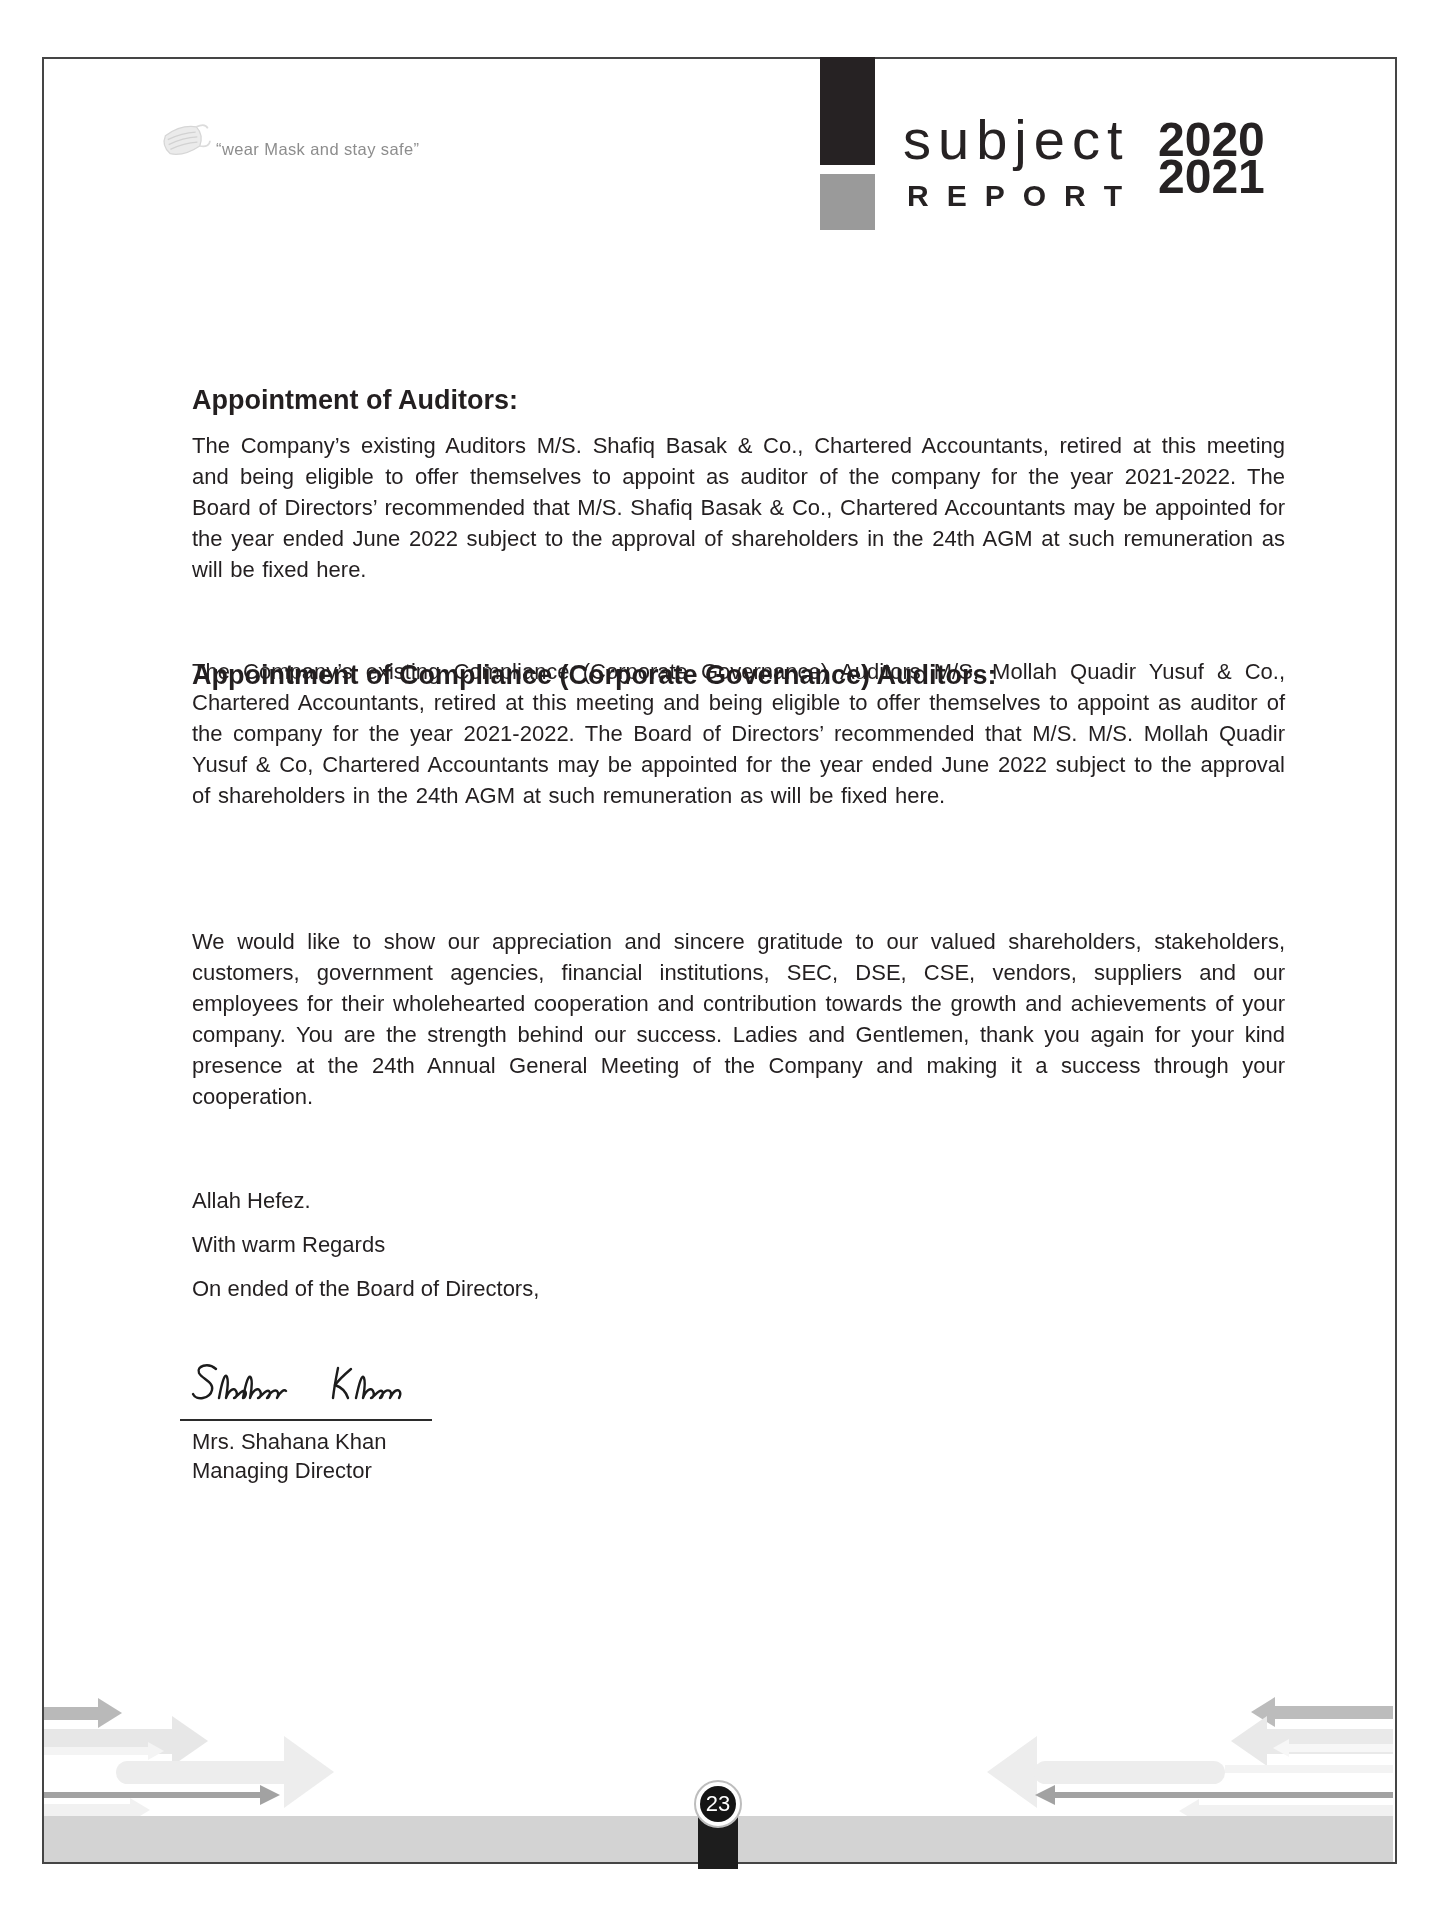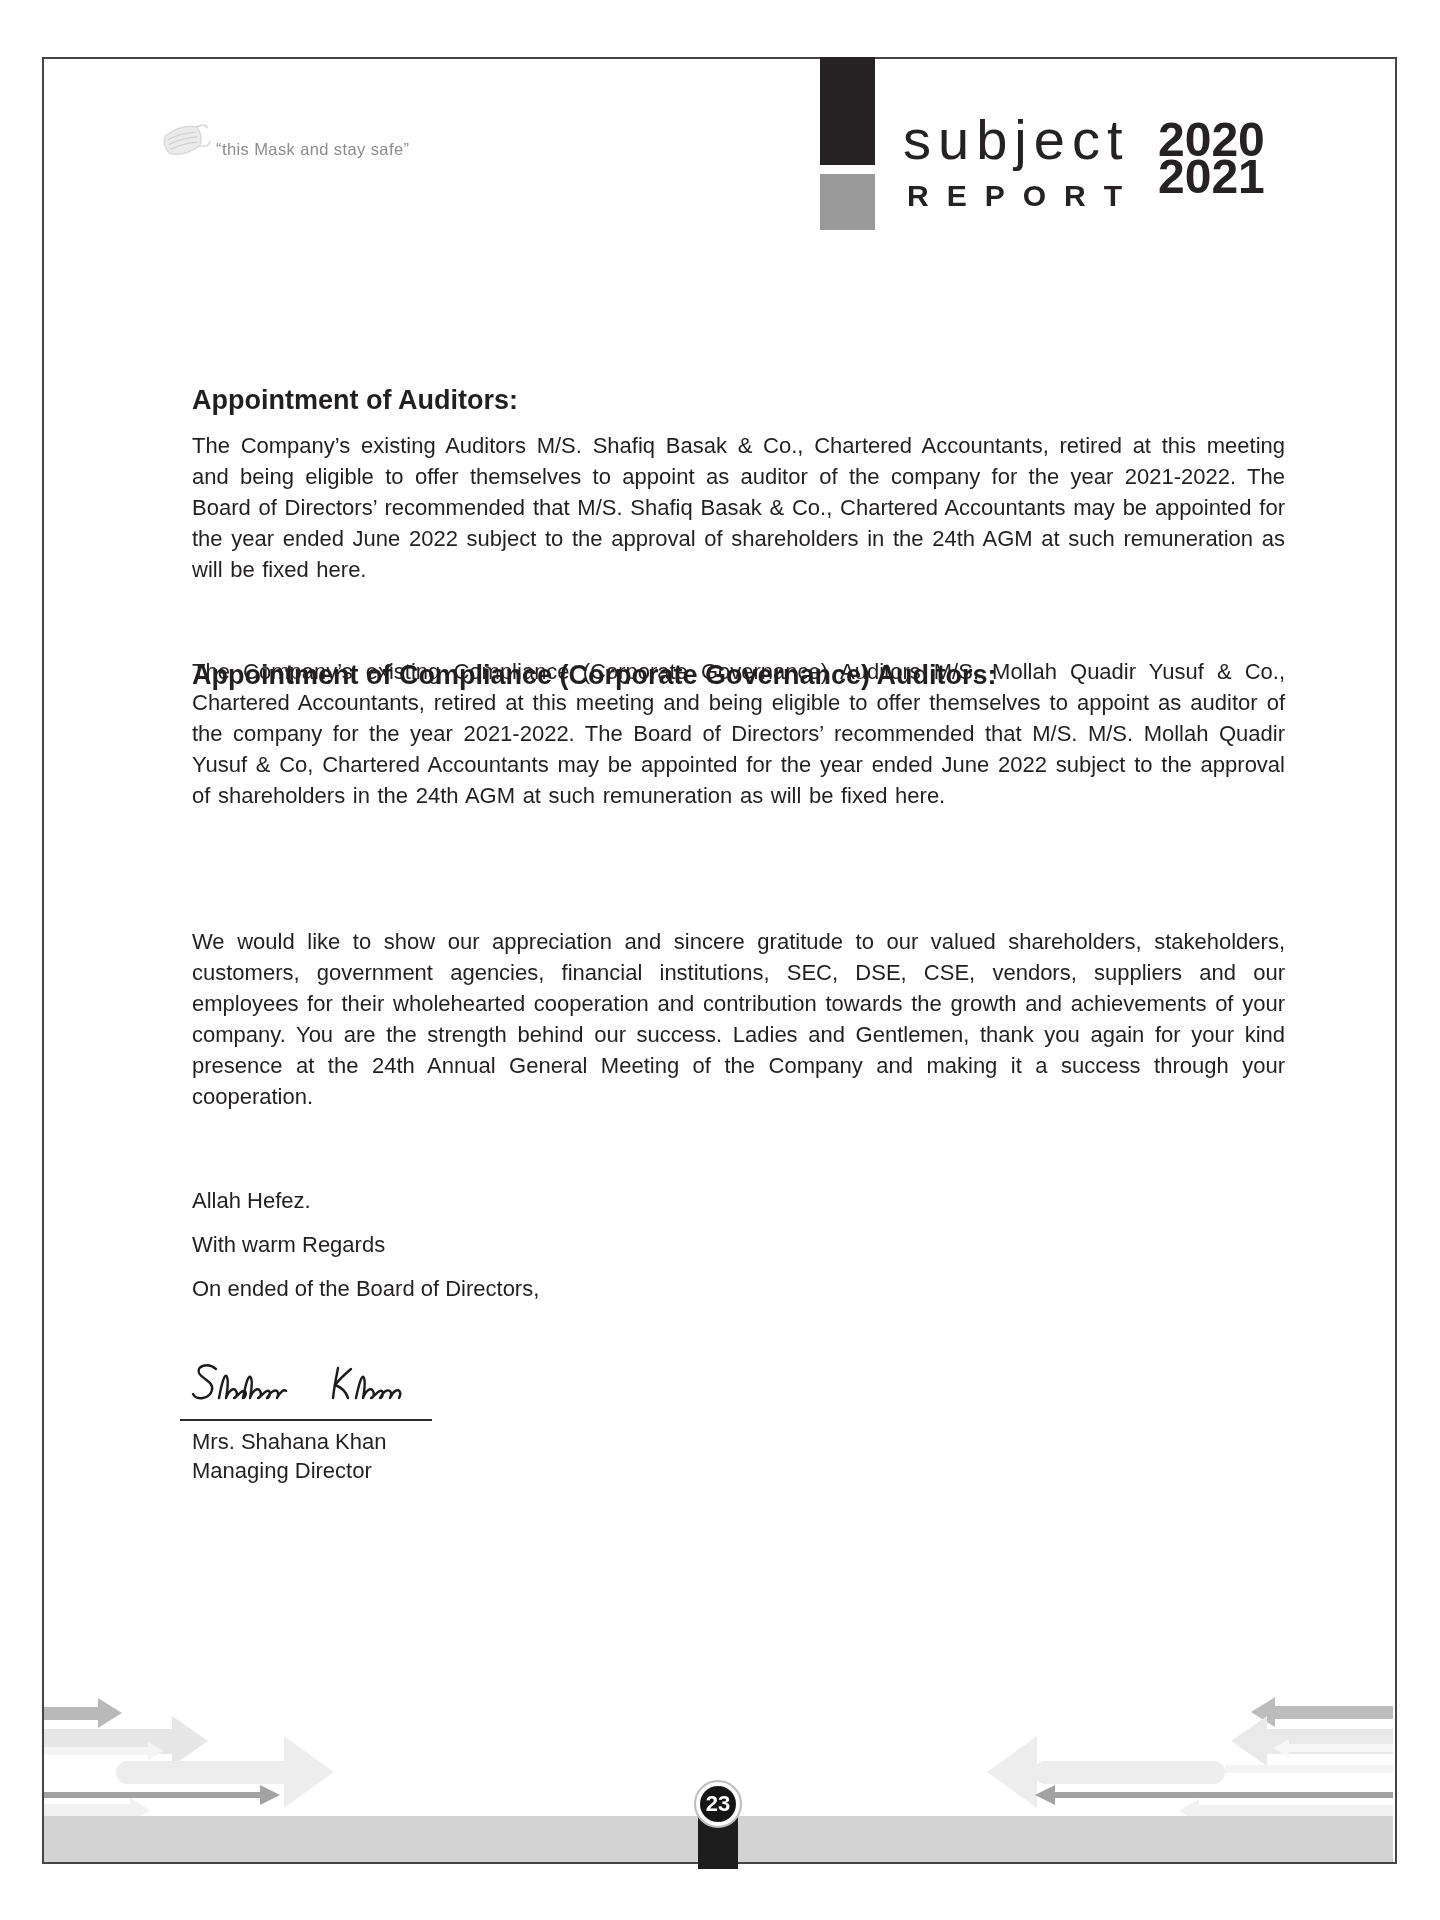--- a/index.html
+++ b/index.html
@@ -28,35 +28,35 @@
   .who{font-size:22px;line-height:29px;}
   
   .bar,.tri{position:absolute;}
   .tri{width:0;height:0;border-style:solid;border-color:transparent;}
   .band{position:absolute;left:44px;top:1816px;width:1349px;height:46px;background:#d3d3d3;z-index:5;}
   .tab{position:absolute;left:698px;top:1816px;width:40px;height:53px;background:#1d1d1d;z-index:6;}
   .badge{position:absolute;left:694px;top:1780px;width:44px;height:44px;background:#ffffff;
          border:2px solid #bdbdbd;border-radius:50%;z-index:7;}
   .badge-inner{position:absolute;left:4px;top:4px;width:36px;height:36px;background:#151515;
                border-radius:50%;display:flex;align-items:center;justify-content:center;
-               color:#ffffff;font-size:22px;font-weight:700;}
+               color:#ffffff;font-size:22px;font-weight:400;}
 </style>
 </head>
 <body>
 
 <div class="page">
 
   <div class="border-box"></div>
 
   <svg class="mask-icon" width="54" height="40" viewBox="0 0 64 44">
     <path d="M10 13 Q30 3 48 9 Q55 20 48 32 Q28 41 12 35 Q3 24 10 13 Z" fill="#ebebeb" stroke="#d6d6d6" stroke-width="1.5"></path>
     <path d="M12 18 Q30 13 46 15 M12 24 Q30 19 47 21 M13 30 Q30 25 46 27" fill="none" stroke="#d2d2d2" stroke-width="1.5"></path>
     <path d="M48 9 Q59 6 61 13 M48 32 Q59 36 61 28" fill="none" stroke="#dcdcdc" stroke-width="2"></path>
   </svg>
-  <div class="mask-note">“this Mask and stay safe”</div>
+  <div class="mask-note">“wear Mask and stay safe”</div>
 
   <div class="logo-black"></div>
   <div class="logo-gray"></div>
   <div class="logo-word">subject</div>
   <div class="logo-subword">REPORT</div>
   <div class="logo-years">
     <div>2020</div>
     <div>2021</div>
   </div>
 

